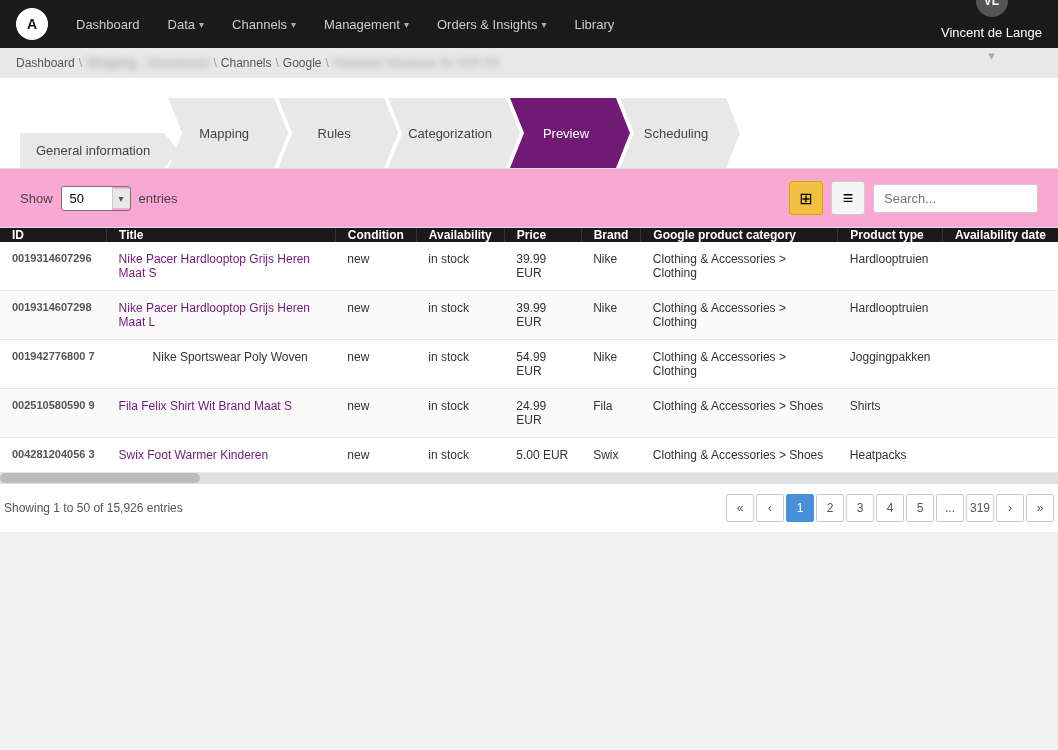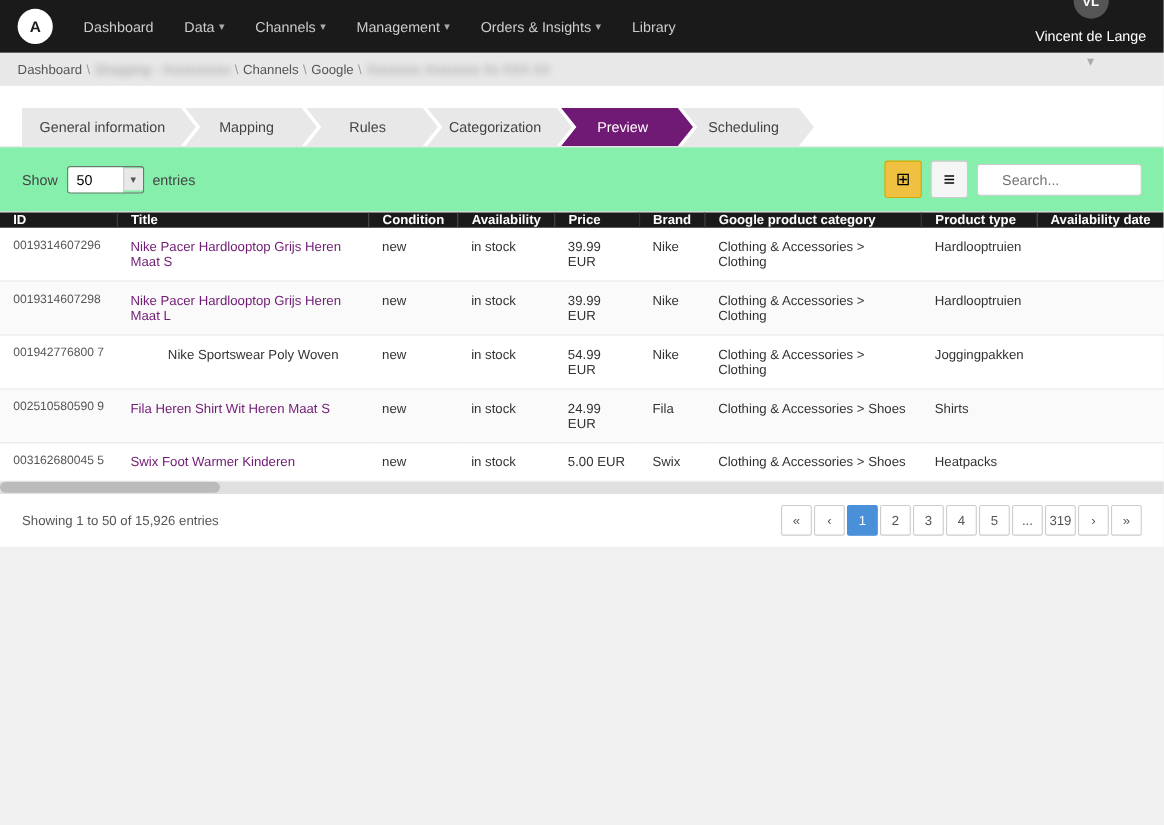--- a/index.html
+++ b/index.html
@@ -83,32 +83,33 @@
       clip-path: polygon(0 0, calc(100% - 14px) 0, 100% 50%, calc(100% - 14px) 100%, 0 100%, 14px 50%);
       margin-right: -10px;
       white-space: nowrap;
       display: flex; align-items: center;
       min-width: 120px;
       justify-content: center;
     }
     .tab:first-child {
       clip-path: polygon(0 0, calc(100% - 14px) 0, 100% 50%, calc(100% - 14px) 100%, 0 100%);
       padding-left: 16px;
+      margin-top: 35px;
     }
     .tab.active {
       background: #701a75;
       color: white;
       z-index: 2;
       justify-content: center;
     }
     .tab:not(.active):not(:first-child) { z-index: 1; }
 
     
     .toolbar {
-      background: #86efac;
+      background: #f9a8d4;
       padding: 12px 20px;
       display: flex;
       align-items: center;
       gap: 8px;
       border-bottom: 1px solid #ddd;
     }
     .toolbar-label { color: #444; font-size: 13px; }
     .show-select-wrap {
       display: flex; align-items: center;
       border: 1px solid #737373;
@@ -143,23 +144,23 @@
       background: #f5f5f5;
       font-size: 16px;
     }
     .toolbar-icon-btn.active {
       background: #f0c040;
       border-color: #d4a800;
     }
     .toolbar-search {
       border: 1px solid #ccc;
       border-radius: 3px;
-      padding: 6px 22px;
+      padding: 6px 10px;
       font-size: 13px;
-      width: 150px;
+      width: 165px;
       outline: none;
       color: #888;
     }
 
     
     .table-wrap {
       overflow-x: auto;
       background: white;
     }
     table {
@@ -182,38 +183,38 @@
     tbody tr {
       border-bottom: 1px solid #e8e8e8;
     }
     tbody tr:nth-child(even) { background: #fafafa; }
     tbody td {
       padding: 10px 12px;
       font-size: 12px;
       color: #333;
       vertical-align: top;
     }
-    .cell-id { color: #555; font-size: 11px; white-space: nowrap; }
+    .cell-id { color: #555; font-size: 11px; white-space: nowrap; font-weight: bold; }
     .cell-title { color: #701a75; }
 
     
     .cell-with-scroll {
       position: relative;
     }
     .cell-scroll-inner {
       max-height: 60px;
       overflow-y: auto;
       margin-left: 34px;
     }
 
     
     .footer {
       background: white;
       border-top: 1px solid #ddd;
-      padding: 10px 20px;
+      padding: 10px 4px;
       display: flex;
       align-items: center;
       justify-content: space-between;
     }
     .footer-info { font-size: 12px; color: #555; }
     .pagination {
       display: flex; align-items: center; gap: 2px;
     }
     .page-btn {
       width: 28px; height: 28px;
@@ -388,31 +389,31 @@
           <td>new</td>
           <td>in stock</td>
           <td>54.99 EUR</td>
           <td>Nike</td>
           <td>Clothing &amp; Accessories &gt; Clothing</td>
           <td>Joggingpakken</td>
           <td></td>
         </tr>
         <tr>
           <td class="cell-id">002510580590 9</td>
-          <td class="cell-title">Fila Heren Shirt Wit Heren Maat S</td>
+          <td class="cell-title">Fila Felix Shirt Wit Brand Maat S</td>
           <td>new</td>
           <td>in stock</td>
           <td>24.99 EUR</td>
           <td>Fila</td>
           <td>Clothing &amp; Accessories &gt; Shoes</td>
           <td>Shirts</td>
           <td></td>
         </tr>
         <tr>
-          <td class="cell-id">003162680045 5</td>
+          <td class="cell-id">004281204056 3</td>
           <td class="cell-title">Swix Foot Warmer Kinderen</td>
           <td>new</td>
           <td>in stock</td>
           <td>5.00 EUR</td>
           <td>Swix</td>
           <td>Clothing &amp; Accessories &gt; Shoes</td>
           <td>Heatpacks</td>
           <td></td>
         </tr>
       </tbody>

